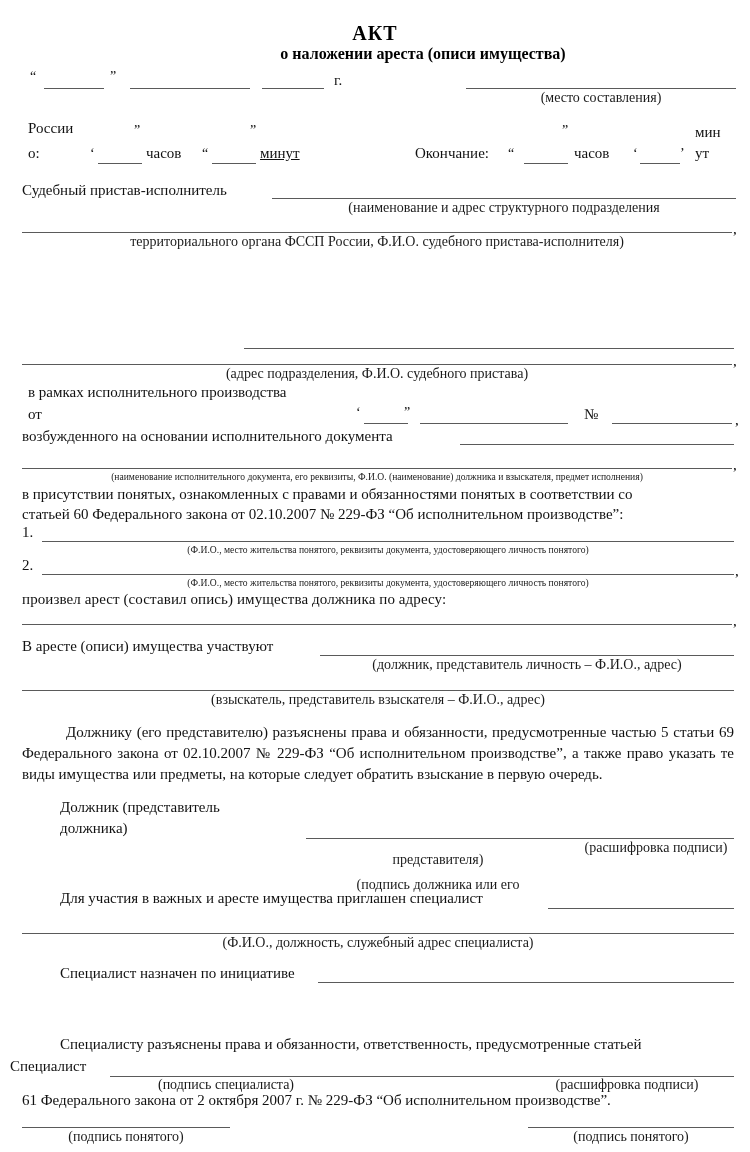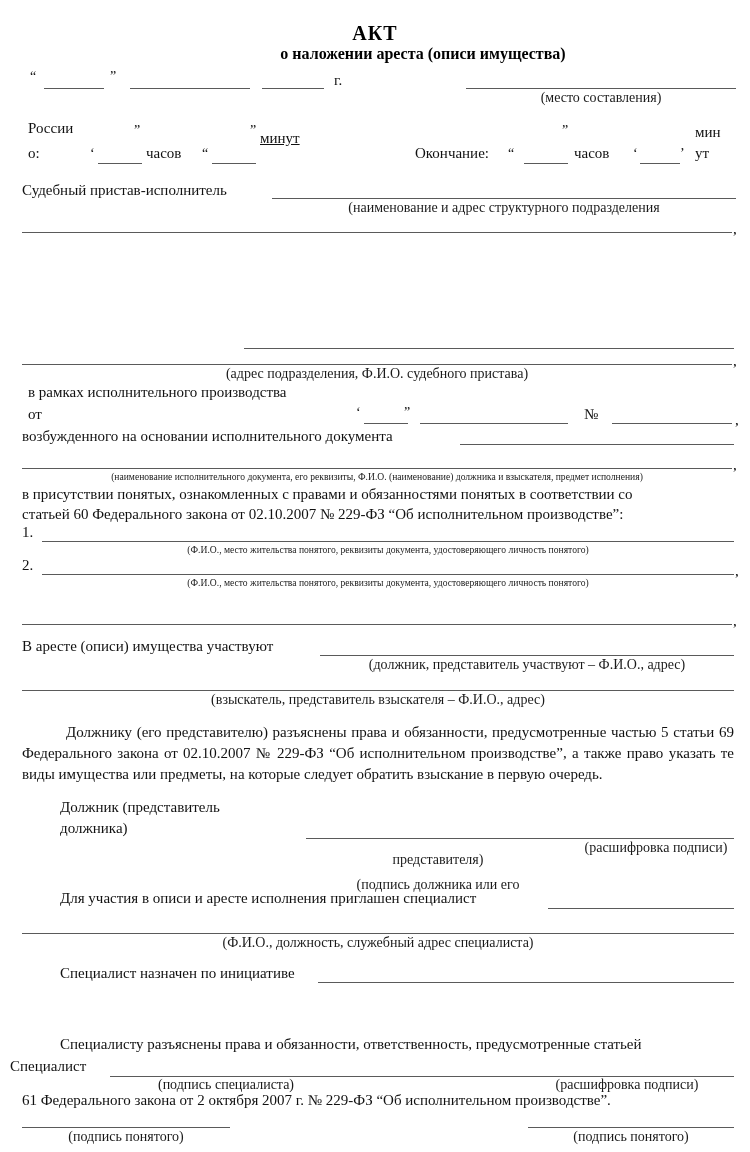--- a/index.html
+++ b/index.html
@@ -86,40 +86,41 @@
   <div class="t" style="left:28px; top:145px;">о:</div>
 
   <div class="t quote" style="left:90px; top:145px;">‘</div>
   <div class="rule" style="left:98px; top:163px; width:44px;"></div>
   <div class="t quote" style="left:134px; top:122px;">”</div>
   <div class="t" style="left:146px; top:145px;">часов</div>
 
   <div class="t quote" style="left:202px; top:145px;">“</div>
   <div class="rule" style="left:212px; top:163px; width:44px;"></div>
   <div class="t quote" style="left:250px; top:122px;">”</div>
-  <div class="t" style="left:260px; top:130px;text-decoration:underline;">минут</div>
+  <div class="t" style="left:260px; top:145px;text-decoration:underline;">минут</div>
 
   <div class="t" style="left:415px; top:145px;">Окончание:</div>
   <div class="t quote" style="left:508px; top:145px;">“</div>
   <div class="rule" style="left:524px; top:163px; width:44px;"></div>
   <div class="t quote" style="left:562px; top:122px;">”</div>
   <div class="t" style="left:574px; top:145px;">часов</div>
 
   <div class="t quote" style="left:633px; top:145px;">‘</div>
   <div class="rule" style="left:640px; top:163px; width:40px;"></div>
   <div class="t quote" style="left:680px; top:145px;">’</div>
   <div class="t" style="left:695px; top:124px;">мин</div>
   <div class="t" style="left:695px; top:145px;">ут</div>
 
   <div class="t" style="left:22px; top:182px;">Судебный пристав-исполнитель</div>
   <div class="rule" style="left:272px; top:198px; width:464px;"></div>
   <div class="cap" style="left:272px; top:202px; width:464px;">(наименование и адрес структурного подразделения</div>
 
   <div class="rule" style="left:22px; top:232px; width:710px;"></div>
   <div class="comma" style="left:733px; top:221px;">,</div>
+  <div class="cap" style="left:22px; top:236px; width:710px;">территориального органа ФССП России, Ф.И.О. судебного пристава-исполнителя)</div>
 
   <div class="rule" style="left:244px; top:348px; width:490px;"></div>
   <div class="rule" style="left:22px; top:364px; width:710px;"></div>
   <div class="comma" style="left:733px; top:353px;">,</div>
   <div class="cap" style="left:22px; top:368px; width:710px;">(адрес подразделения, Ф.И.О. судебного пристава)</div>
 
   <div class="t" style="left:28px; top:384px;">в рамках исполнительного производства</div>
 
   <div class="t" style="left:28px; top:406px;">от</div>
   <div class="t quote" style="left:356px; top:404px;">‘</div>
@@ -141,41 +142,42 @@
 
   <div class="t" style="left:22px; top:524px;">1.</div>
   <div class="rule" style="left:42px; top:541px; width:692px;"></div>
   <div class="cap small" style="left:42px; top:544px; width:692px;">(Ф.И.О., место жительства понятого, реквизиты документа, удостоверяющего личность понятого)</div>
 
   <div class="t" style="left:22px; top:557px;">2.</div>
   <div class="rule" style="left:42px; top:574px; width:692px;"></div>
   <div class="comma" style="left:735px; top:563px;">,</div>
   <div class="cap small" style="left:42px; top:577px; width:692px;">(Ф.И.О., место жительства понятого, реквизиты документа, удостоверяющего личность понятого)</div>
 
+  <div class="t" style="left:22px; top:591px; letter-spacing:0.1px;">произвел    арест    (составил    опись)    имущества    должника    по    адресу:</div>
   <div class="rule" style="left:22px; top:624px; width:710px;"></div>
   <div class="comma" style="left:733px; top:613px;">,</div>
 
   <div class="t" style="left:22px; top:638px;">В аресте (описи) имущества участвуют</div>
   <div class="rule" style="left:320px; top:655px; width:414px;"></div>
-  <div class="cap" style="left:320px; top:659px; width:414px;">(должник, представитель участвуют – Ф.И.О., адрес)</div>
+  <div class="cap" style="left:320px; top:659px; width:414px;">(должник, представитель личность – Ф.И.О., адрес)</div>
 
   <div class="rule" style="left:22px; top:690px; width:712px;"></div>
   <div class="cap" style="left:22px; top:694px; width:712px;">(взыскатель, представитель взыскателя – Ф.И.О., адрес)</div>
 
   <div class="para" style="left:22px; top:722px; width:712px; text-indent:44px;font-family:Liberation Serif, serif;">Должнику (его представителю) разъяснены права и обязанности, предусмотренные частью 5 статьи 69 Федерального закона от 02.10.2007 № 229-ФЗ “Об исполнительном производстве”, а также право указать те виды имущества или предметы, на которые следует обратить взыскание в первую очередь.</div>
 
   <div class="t" style="left:60px; top:799px;">Должник (представитель</div>
   <div class="t" style="left:60px; top:820px;">должника)</div>
 
   <div class="rule" style="left:306px; top:838px; width:428px;"></div>
   <div class="cap" style="left:306px; top:842px; width:264px;margin-top:37px;">(подпись должника или его</div>
   <div class="cap" style="left:306px; top:854px; width:264px;">представителя)</div>
   <div class="cap" style="left:578px; top:842px; width:156px;">(расшифровка подписи)</div>
 
-  <div class="t" style="left:60px; top:890px;">Для участия в описи и аресте исполнения приглашен специалист</div>
+  <div class="t" style="left:60px; top:890px;">Для участия в важных и аресте имущества приглашен специалист</div>
   <div class="rule" style="left:548px; top:908px; width:186px;"></div>
   <div class="rule" style="left:22px; top:933px; width:712px;"></div>
   <div class="cap" style="left:22px; top:937px; width:712px;">(Ф.И.О., должность, служебный адрес специалиста)</div>
 
   <div class="t" style="left:60px; top:965px;">Специалист назначен по инициативе</div>
   <div class="rule" style="left:318px; top:982px; width:416px;"></div>
 
   <div class="t" style="left:60px; top:1036px;">Специалисту разъяснены права и обязанности, ответственность, предусмотренные статьей</div>
 
   <div class="t" style="left:10px; top:1058px;">Специалист</div>

